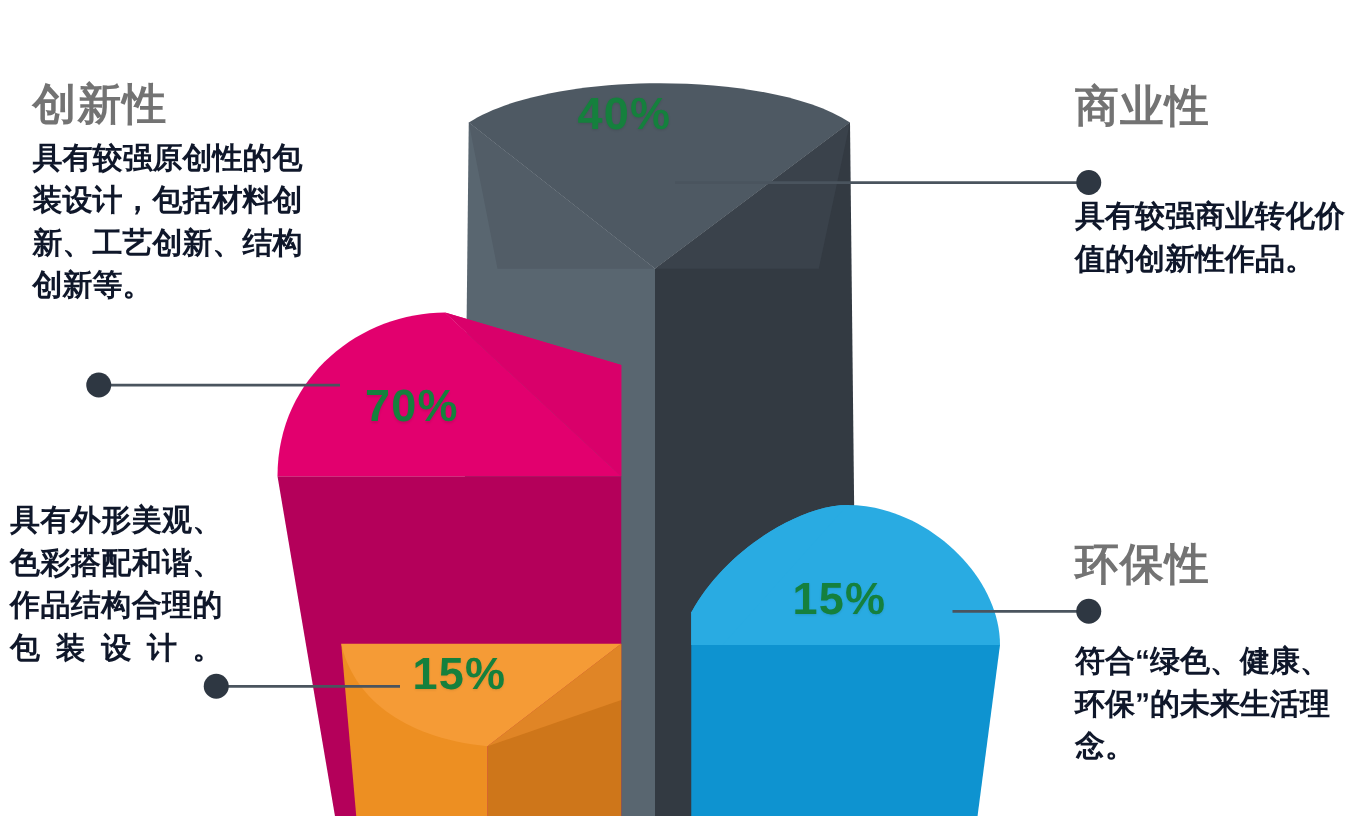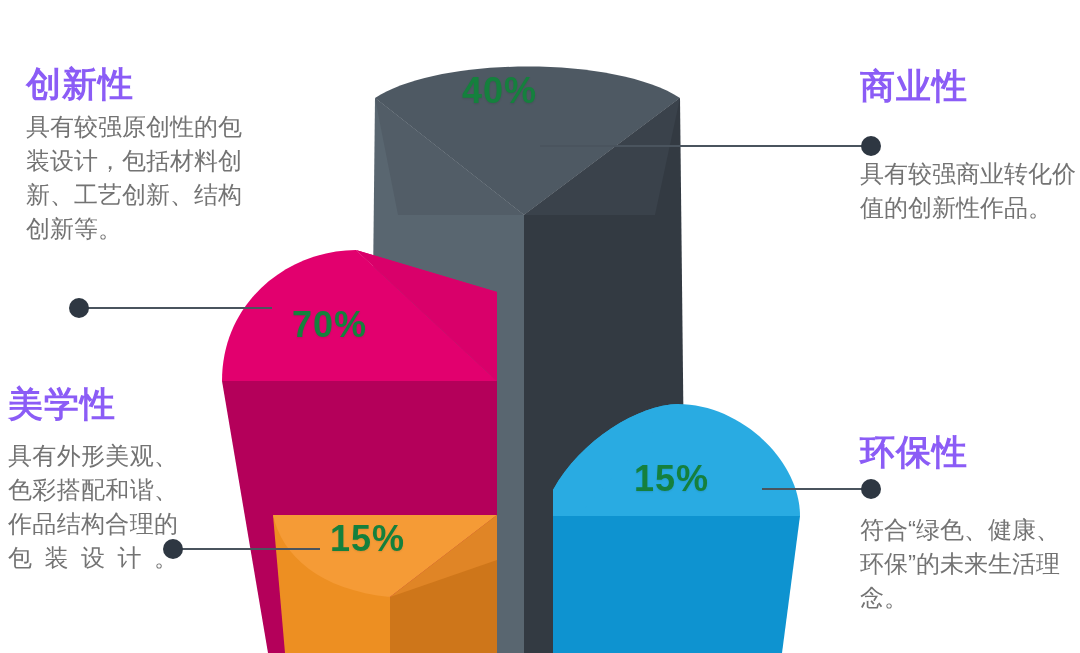--- a/index.html
+++ b/index.html
@@ -7,26 +7,26 @@
     width:1080px;height:653px;
     background:#ffffff;
     font-family:"Liberation Sans","DejaVu Sans",sans-serif;
     overflow:hidden;position:relative;
   }
   #stage{position:absolute;left:0;top:0;width:1080px;height:653px;}
   #chart-svg{position:absolute;left:0;top:0;width:1080px;height:653px;}
 
   .label-block{position:absolute;}
   .lbl-title{
-    font-size:35px;font-weight:bold;color:#8b5cf6;
+    font-size:35px;font-weight:bold;color:#737373;
     letter-spacing:1px;line-height:1.12;white-space:nowrap;
   }
   .lbl-body{
-    font-size:24px;color:#737373;line-height:1.42;
-    font-weight:400;
+    font-size:24px;color:#0f172a;line-height:1.42;
+    font-weight:700;
   }
 
   
   #block-innovation{left:26px;top:64px;width:226px;}
   #block-innovation .lbl-body{margin-top:7px;}
 
   #block-aesthetic{left:8px;top:384px;width:170px;}
   #block-aesthetic .lbl-body{margin-top:16px;text-align:justify;text-align-last:justify;}
 
   #block-commercial{left:860px;top:66px;width:220px;}
@@ -118,21 +118,20 @@
   <div class="pct" id="pct-innovation">70%</div>
   <div class="pct" id="pct-aesthetic">15%</div>
   <div class="pct" id="pct-eco">15%</div>
 
   <div class="label-block" id="block-innovation">
     <div class="lbl-title">创新性</div>
     <div class="lbl-body">具有较强原创性的包装设计，包括材料创新、工艺创新、结构创新等。</div>
   </div>
 
   <div class="label-block" id="block-aesthetic">
-    <div class="lbl-title">美学性</div>
     <div class="lbl-body">具有外形美观、色彩搭配和谐、作品结构合理的包装设计。</div>
   </div>
 
   <div class="label-block" id="block-eco">
     <div class="lbl-title">环保性</div>
     <div class="lbl-body">符合“绿色、健康、环保”的未来生活理念。</div>
   </div>
 
   <div class="label-block" id="block-commercial">
     <div class="lbl-title">商业性</div>

